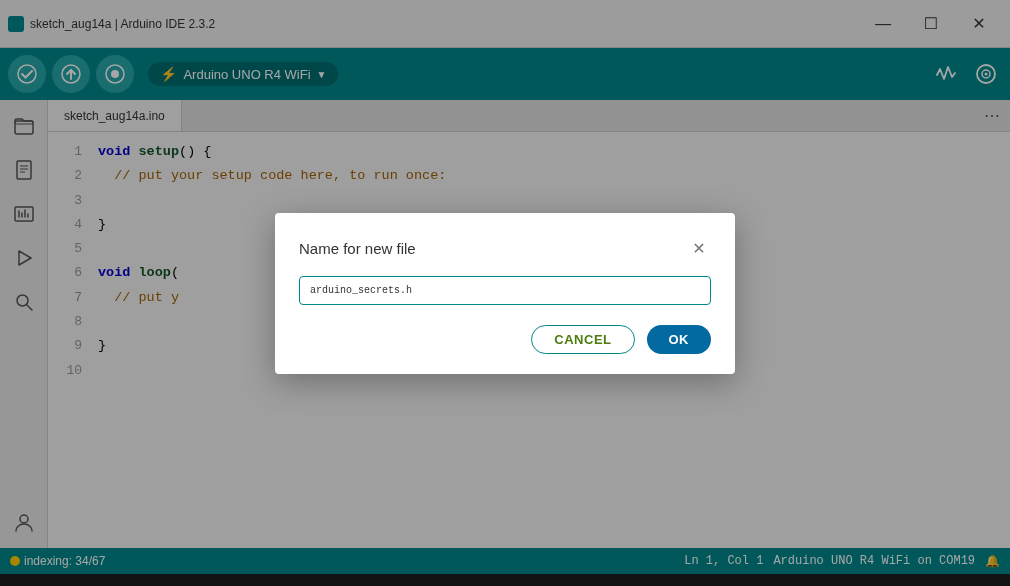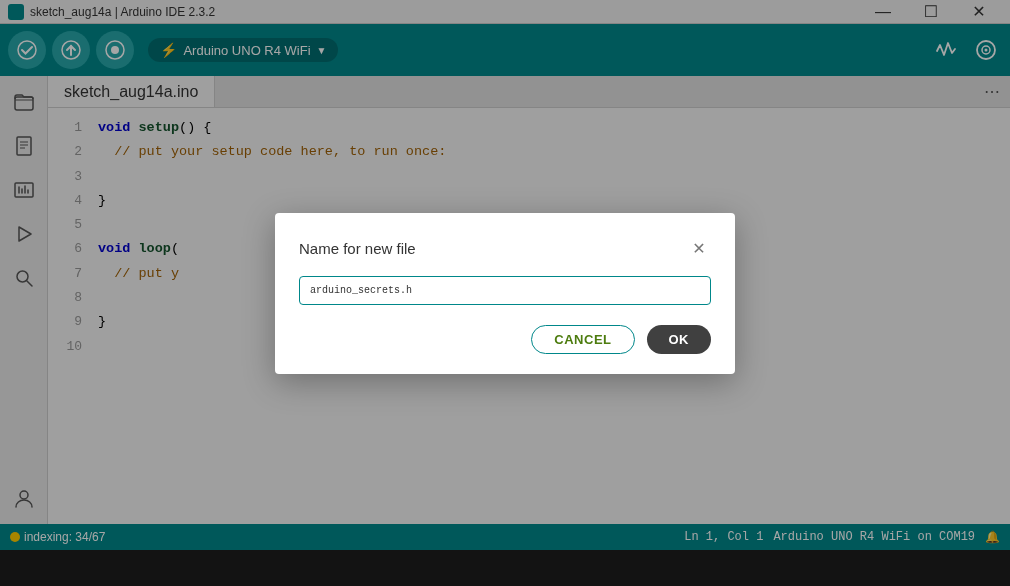--- a/index.html
+++ b/index.html
@@ -1,20 +1,20 @@
 <!DOCTYPE html>
 <html><head>
   <meta charset="utf-8">
   <style>
     * { margin: 0; padding: 0; box-sizing: border-box; }
     body { width: 1010px; height: 586px; overflow: hidden; font-family: 'Segoe UI', Arial, sans-serif; background: #1e1e1e; }
 
     
     .title-bar {
-      height: 24px;
+      height: 48px;
       background: #f0f0f0;
       display: flex;
       align-items: center;
       padding: 0 8px;
       font-size: 12px;
       color: #333;
       border-bottom: 1px solid #ccc;
     }
     .title-bar-icon {
       width: 16px; height: 16px;
@@ -143,21 +143,21 @@
       background: #e0e0e0;
       display: flex;
       align-items: center;
       border-bottom: 1px solid #ccc;
     }
     .tab {
       padding: 0 16px;
       height: 100%;
       display: flex;
       align-items: center;
-      font-size: 16px;
+      font-size: 12px;
       background: #f5f5f5;
       border-right: 1px solid #ccc;
       color: #333;
     }
     .tab-more {
       margin-left: auto;
       padding: 0 10px;
       height: 100%;
       display: flex;
       align-items: center;
@@ -277,21 +277,21 @@
       color: #4d7c0f;
       background: white;
       border-radius: 20px;
       padding: 6px 22px;
       font-size: 13px;
       font-weight: 600;
       cursor: pointer;
       letter-spacing: 0.5px;
     }
     .btn-ok {
-      background: #404040;
+      background: #0369a1;
       color: white;
       border: none;
       border-radius: 20px;
       padding: 7px 22px;
       font-size: 13px;
       font-weight: 600;
       cursor: pointer;
       letter-spacing: 0.5px;
     }
 

